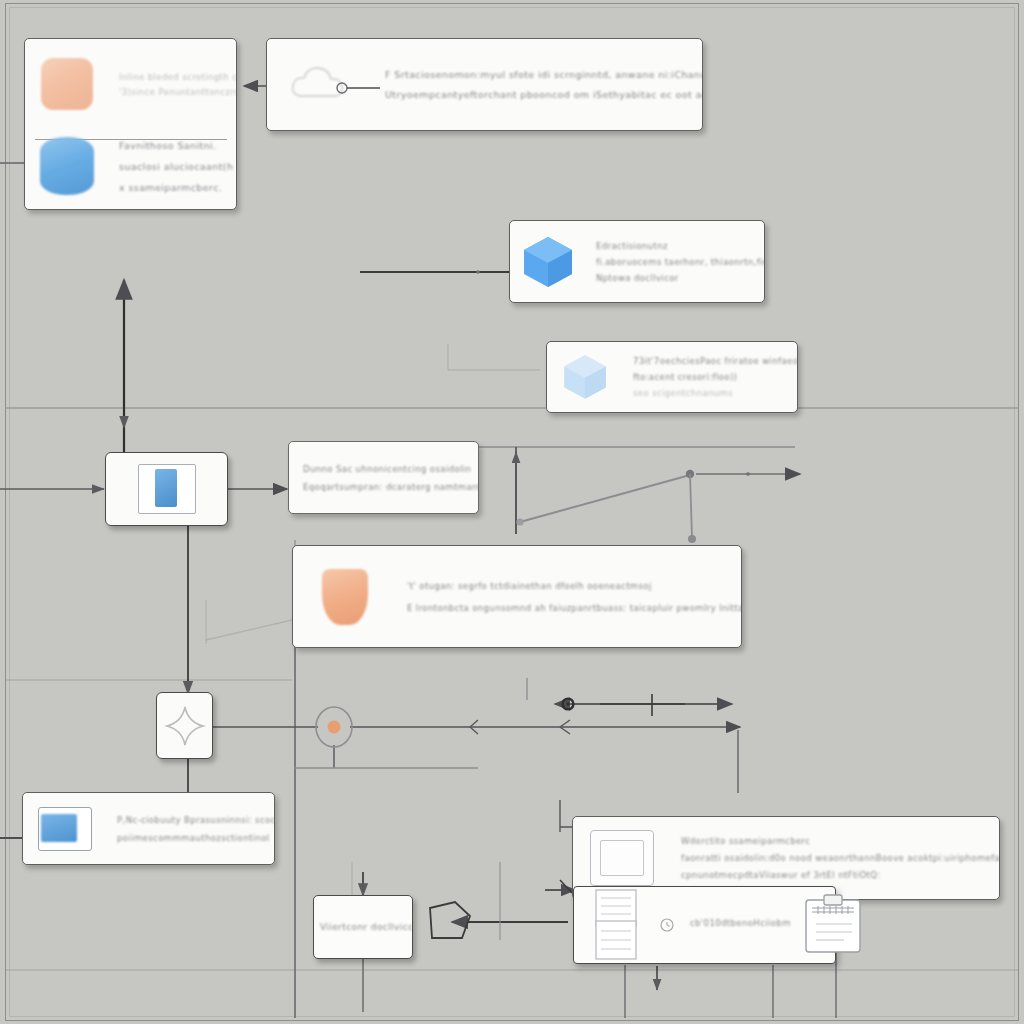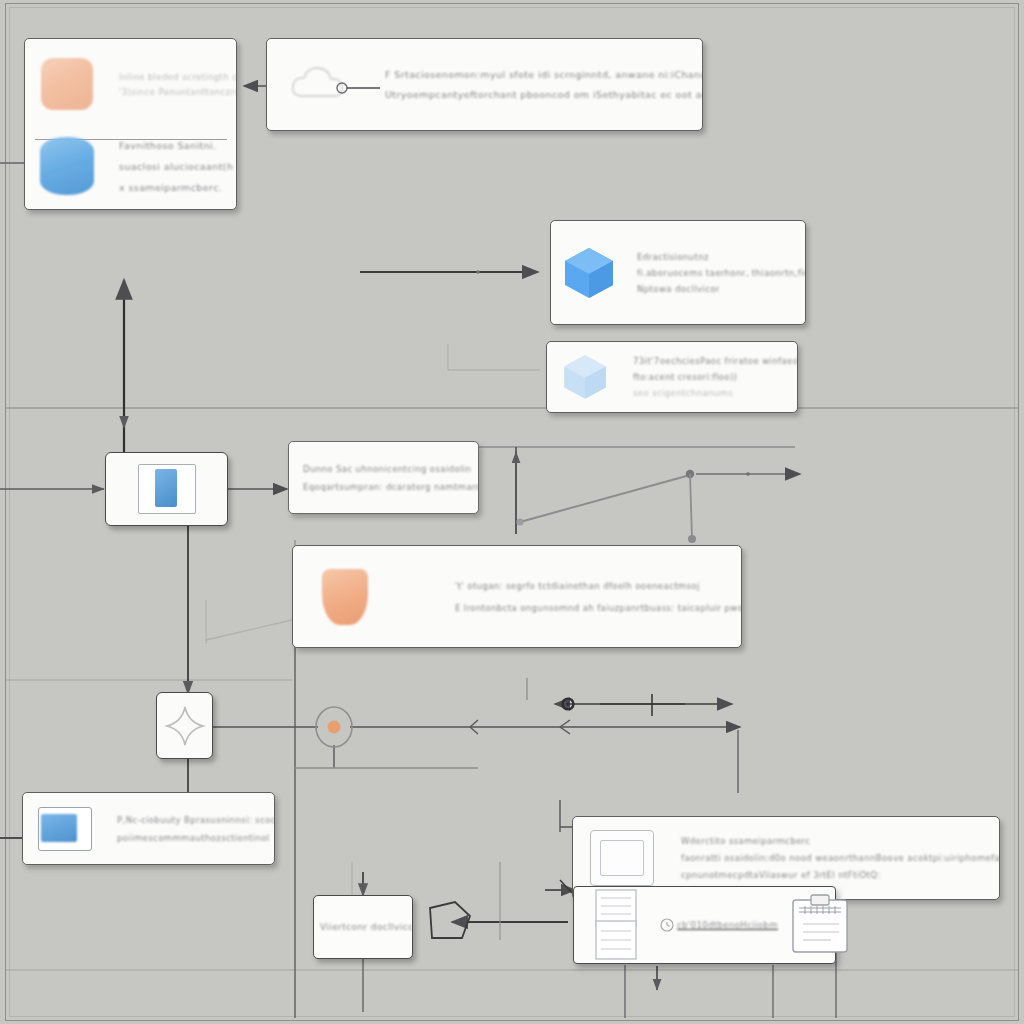--- a/index.html
+++ b/index.html
@@ -301,21 +301,21 @@
     <div class="card-text" style="gap:9px;padding-right:16px;">
       <div class="tline">F  Srtaciosenomon:myul sfote idi scrnginntd, anwane ni:iChanuerhan</div>
       <div class="tline">Utryoempcantyeftorchant  pbooncod om iSethyabitac ec oot  acent anthedowpuluottwrk</div>
     </div>
   </div>
   <svg style="position:absolute;left:332px;top:80px;width:50px;height:16px;">
     <circle cx="10" cy="8" r="5" fill="none" stroke="#6a6a6f" stroke-width="1.4"></circle>
     <line x1="15" y1="8" x2="48" y2="8" stroke="#4d4d52" stroke-width="1.5"></line>
   </svg>
 
-  <div class="card" style="left:550px;top:220px;width:256px;height:105px;">
+  <div class="card" style="left:509px;top:220px;width:256px;height:83px;">
     <div class="card-icon" style="width:76px;justify-content:center;">
       <svg class="ico-cube" width="60" height="60" viewBox="0 0 60 60">
         <path d="M30,5 L54,18 L54,42 L30,55 L6,42 L6,18 Z" fill="#5aa9f0"></path>
         <path d="M30,5 L54,18 L30,31 L6,18 Z" fill="#7cbdf5"></path>
         <path d="M30,31 L54,18 L54,42 L30,55 Z" fill="#4c9ae4"></path>
       </svg>
     </div>
     <div class="card-text" style="gap:6px;padding-right:12px;">
       <div class="tline sm">Edractisionutnz</div>
       <div class="tline sm">fi.aboruocems  taerhonr, thiaonrtn,finc.</div>
@@ -342,21 +342,21 @@
     <div class="ico-winblue"></div>
   </div>
 
   <div class="card soft" style="left:288px;top:441px;width:191px;height:73px;">
     <div class="card-text" style="gap:8px;padding:0 14px;">
       <div class="tline sm">Dunno  Sac uhnonicentcing  osaidolin</div>
       <div class="tline sm">Eqoqartsumpran: dcaraterg  namtmante</div>
     </div>
   </div>
 
-  <div class="card" style="left:292px;top:545px;width:450px;height:103px;gap:48px;">
+  <div class="card" style="left:292px;top:545px;width:450px;height:103px;">
     <div class="card-icon" style="width:104px;justify-content:center;">
       <div class="ico-shield"></div>
     </div>
     <div class="card-text" style="gap:12px;padding-right:24px;">
       <div class="tline sm">'t' otugan: segrfo tctdiainethan  dfoelh  ooeneactmsoj</div>
       <div class="tline sm">E lrontonbcta ongunsomnd ah faiuzpanrtbuass:  taicapluir pwomlry lnittaelcisnauim.</div>
     </div>
   </div>
 
   <div class="node" style="left:156px;top:692px;width:57px;height:67px;">
@@ -401,21 +401,21 @@
         <rect x="10" y="3" width="40" height="36" fill="#fff" stroke="#b5b8bd" stroke-width="1.2"></rect>
         <line x1="15" y1="11" x2="45" y2="11" stroke="#c9ccd1" stroke-width="1"></line>
         <line x1="15" y1="19" x2="45" y2="19" stroke="#c9ccd1" stroke-width="1"></line>
         <line x1="15" y1="27" x2="45" y2="27" stroke="#c9ccd1" stroke-width="1"></line>
         <rect x="10" y="34" width="40" height="38" fill="#fff" stroke="#b5b8bd" stroke-width="1.2"></rect>
         <line x1="15" y1="44" x2="45" y2="44" stroke="#c9ccd1" stroke-width="1"></line>
         <line x1="15" y1="53" x2="45" y2="53" stroke="#c9ccd1" stroke-width="1"></line>
         <line x1="15" y1="62" x2="45" y2="62" stroke="#c9ccd1" stroke-width="1"></line>
       </svg>
     </div>
-    <div style="display:flex;align-items:center;gap:3px;flex:1 1 auto;text-decoration:underline;">
+    <div style="display:flex;gap:16px;flex:1 1 auto;">
       <svg width="14" height="14" viewBox="0 0 14 14" style="flex:0 0 auto;opacity:.6;">
         <circle cx="7" cy="7" r="6" fill="none" stroke="#70747a" stroke-width="1.2"></circle>
         <path d="M7,4 L7,7 L9.5,8.5" fill="none" stroke="#70747a" stroke-width="1.1"></path>
       </svg>
       <div class="tline sm">cb'010dtbenoHciiobm</div>
     </div>
     <div class="card-icon" style="width:84px;justify-content:center;">
       <svg class="ico-clipboard" viewBox="0 0 66 66">
         <rect x="6" y="8" width="54" height="52" rx="3" fill="#fff" stroke="#9ba0a6" stroke-width="1.4"></rect>
         <rect x="24" y="3" width="18" height="10" rx="2" fill="#f3f3f3" stroke="#9ba0a6" stroke-width="1.3"></rect>

